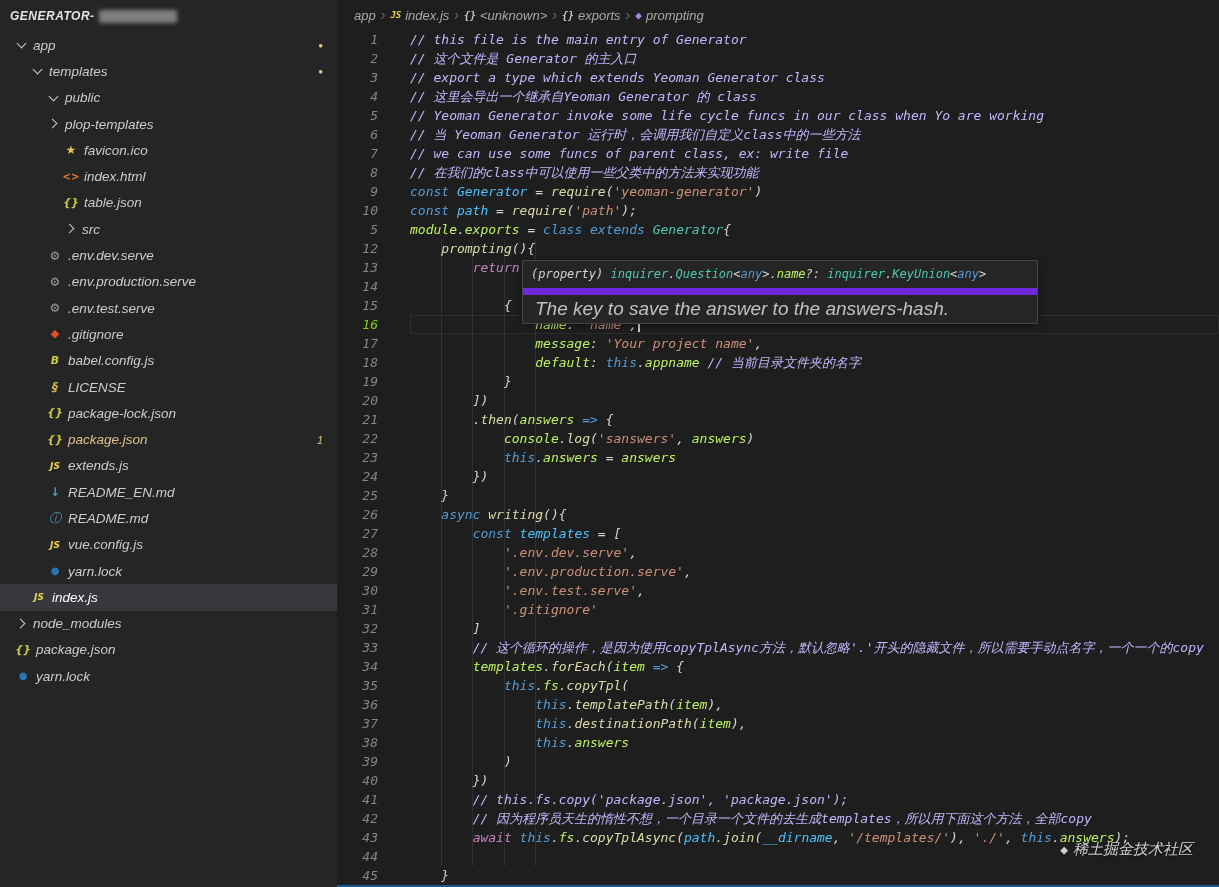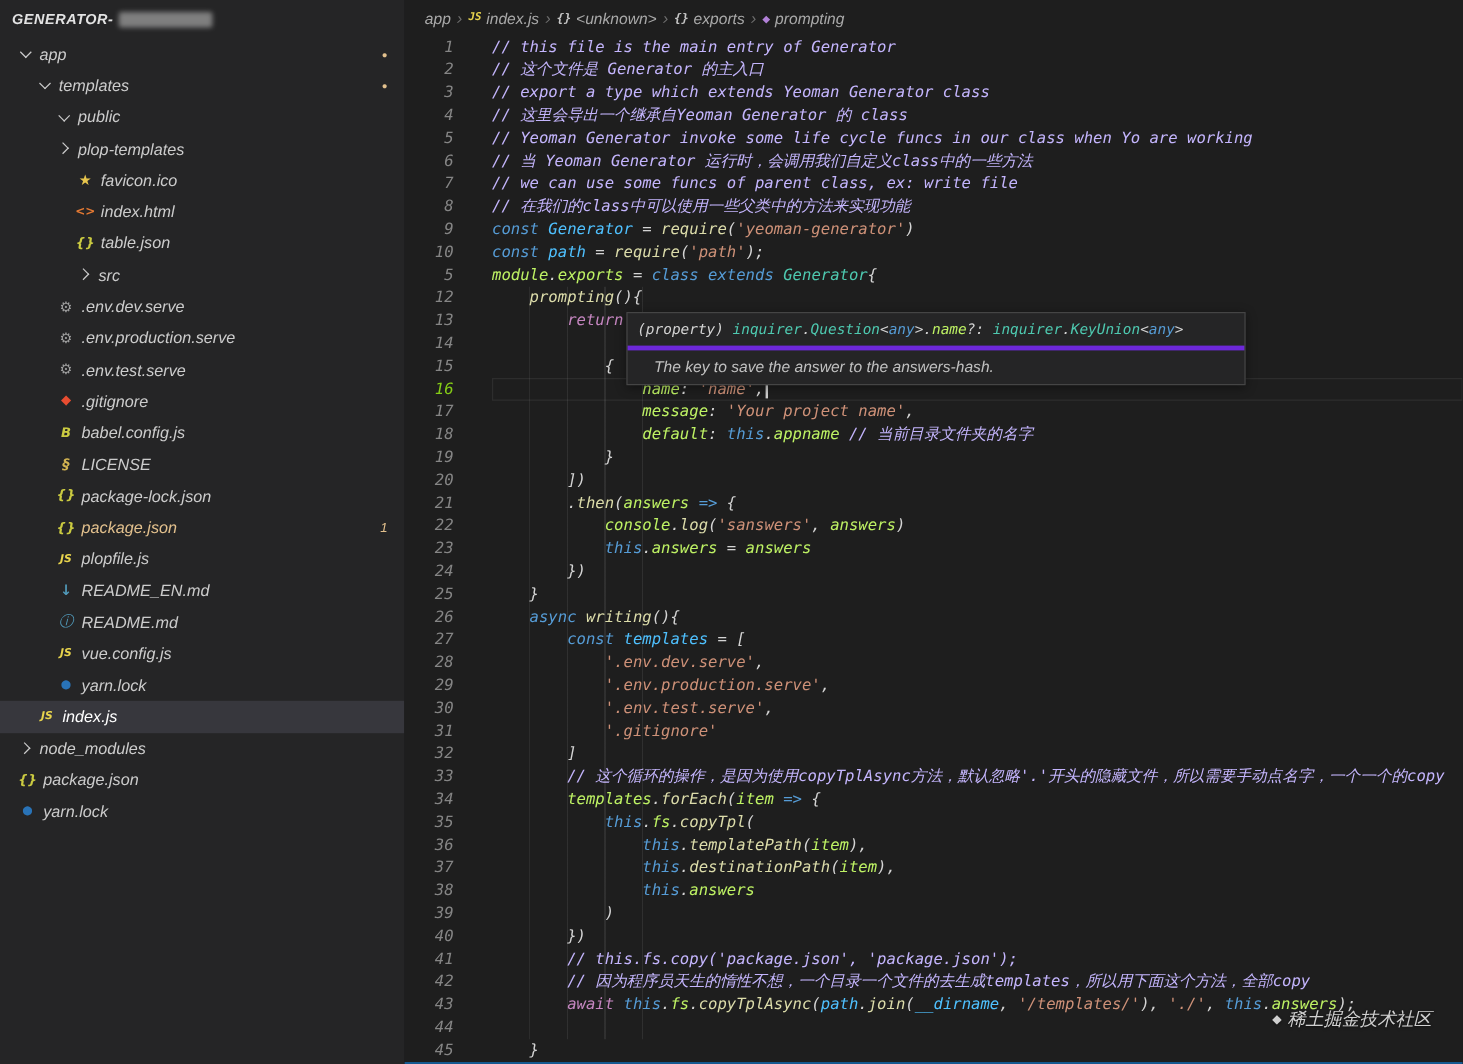--- a/index.html
+++ b/index.html
@@ -46,22 +46,22 @@
   .c-fn{color:#dcdcaa;} .c-var{color:#bef264;} .c-cvar{color:#4fc1ff;} .c-cls{color:#4ec9b0;} .c-pun{color:#d4d4d4;}
   .cursor { display:inline-block; width:2px; height:15px; background:#cfcfcf; vertical-align:text-bottom; margin-left:1px; }
 
   .indent-guides { position:absolute; left:104px; top:209px; width:96px; height:627px; pointer-events:none;
         background:repeating-linear-gradient(to right, rgba(255,255,255,.08) 0, rgba(255,255,255,.08) 1px,
                    transparent 1px, transparent 31.33px); }
 
   .hover-tooltip { position:absolute; left:185px; top:230px; width:516px; z-index:5;
                    background:#252526; border:1px solid #454545; box-shadow:0 2px 8px rgba(0,0,0,.4); }
   .tt-sig { font-family:"DejaVu Sans Mono",monospace; font-size:12px; padding:4px 8px; white-space:pre; color:#d4d4d4; }
-  .tt-desc { font-family:"Liberation Sans","DejaVu Sans",sans-serif; font-size:13px; padding:4px 22px 5px;
-             color:#c0c0c0; border-top:4px solid #6d28d9; }
+  .tt-desc { font-family:"Liberation Sans","DejaVu Sans",sans-serif; font-size:19px; padding:4px 12px 5px;
+             color:#c0c0c0; border-top:7px solid #6d28d9; }
 
   .watermark { position:absolute; right:26px; top:810px; z-index:4; display:flex; align-items:center; gap:5px;
                font-size:15px; color:rgba(255,255,255,.8); text-shadow:0 1px 2px rgba(0,0,0,.55); }
   .wm-logo { font-size:13px; }
 
   .bottom-strip { position:absolute; left:0; right:0; bottom:0; height:2px; background:#1464a5; opacity:.85; }
 </style>
 </head>
 <body>
 
@@ -135,21 +135,21 @@
           <span class="ficon" style="color: rgb(203, 203, 65); font-size: 11px; font-weight: bold;">{}</span>
           <span class="tree-label">package-lock.json</span>
         </div>
         <div class="tree-row" style="padding-left: 46px;">
           <span class="ficon" style="color: rgb(203, 203, 65); font-size: 11px; font-weight: bold;">{}</span>
           <span class="tree-label modified">package.json</span>
           <span class="badge">1</span>
         </div>
         <div class="tree-row" style="padding-left: 46px;">
           <span class="ficon" style="color: rgb(232, 212, 77); font-size: 9px; font-weight: bold;">JS</span>
-          <span class="tree-label">plopfile.js</span>
+          <span class="tree-label">extends.js</span>
         </div>
         <div class="tree-row" style="padding-left: 46px;">
           <span class="ficon" style="color: rgb(81, 154, 186); font-size: 12px; font-weight: bold;">↓</span>
           <span class="tree-label">README_EN.md</span>
         </div>
         <div class="tree-row" style="padding-left: 46px;">
           <span class="ficon" style="color: rgb(81, 154, 186); font-size: 12px;">ⓘ</span>
           <span class="tree-label">README.md</span>
         </div>
         <div class="tree-row" style="padding-left: 46px;">

